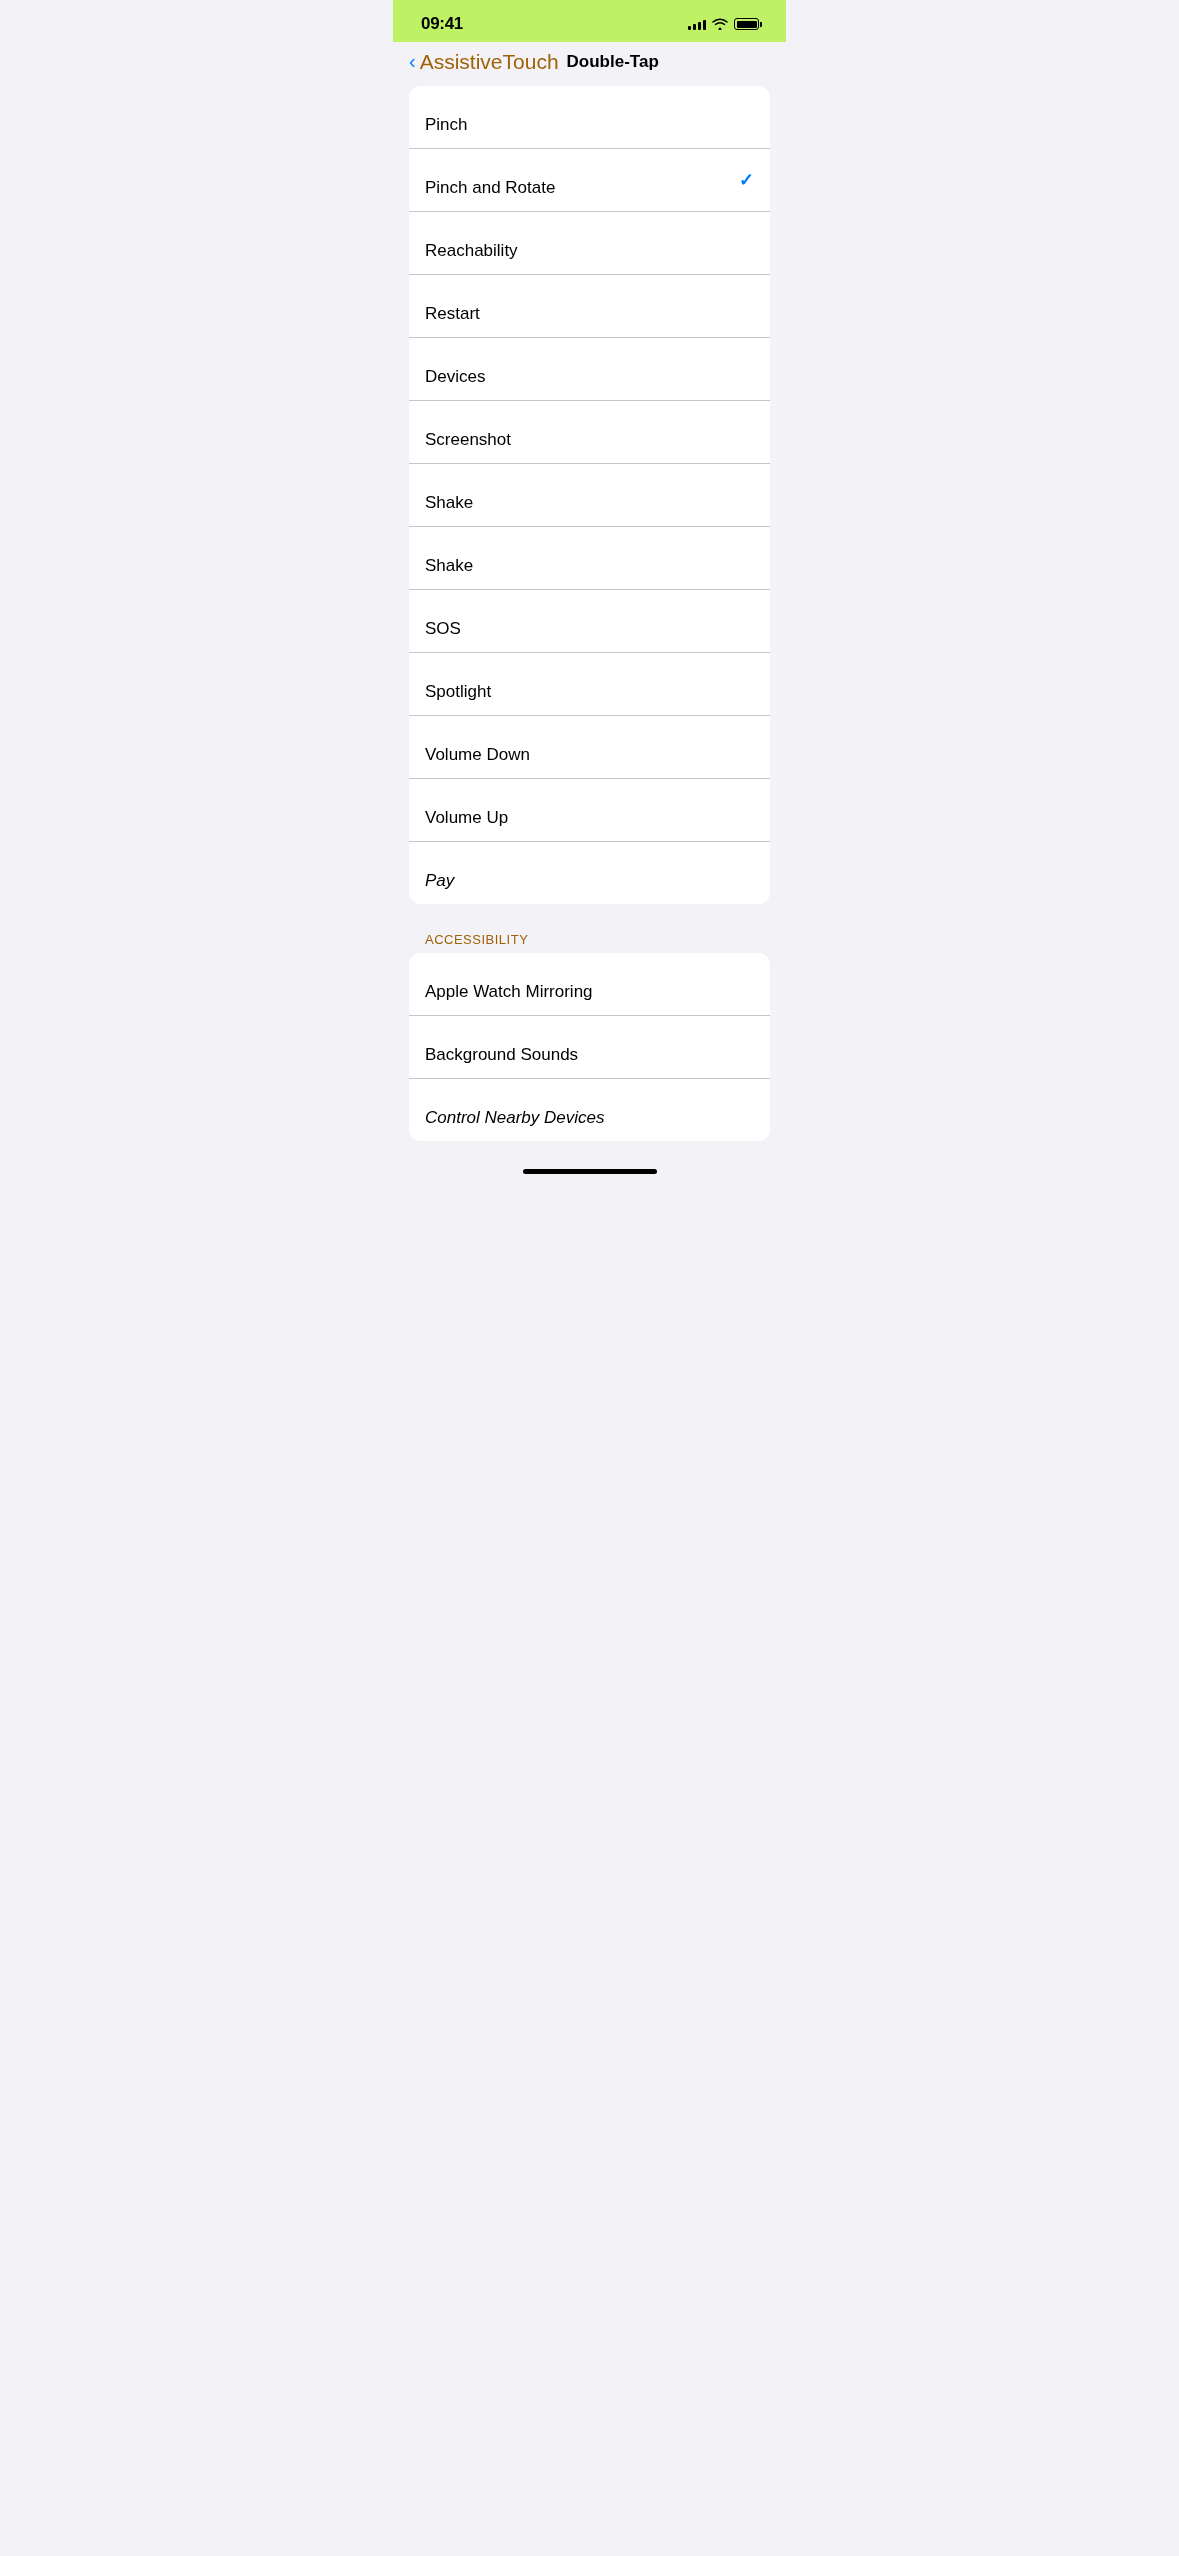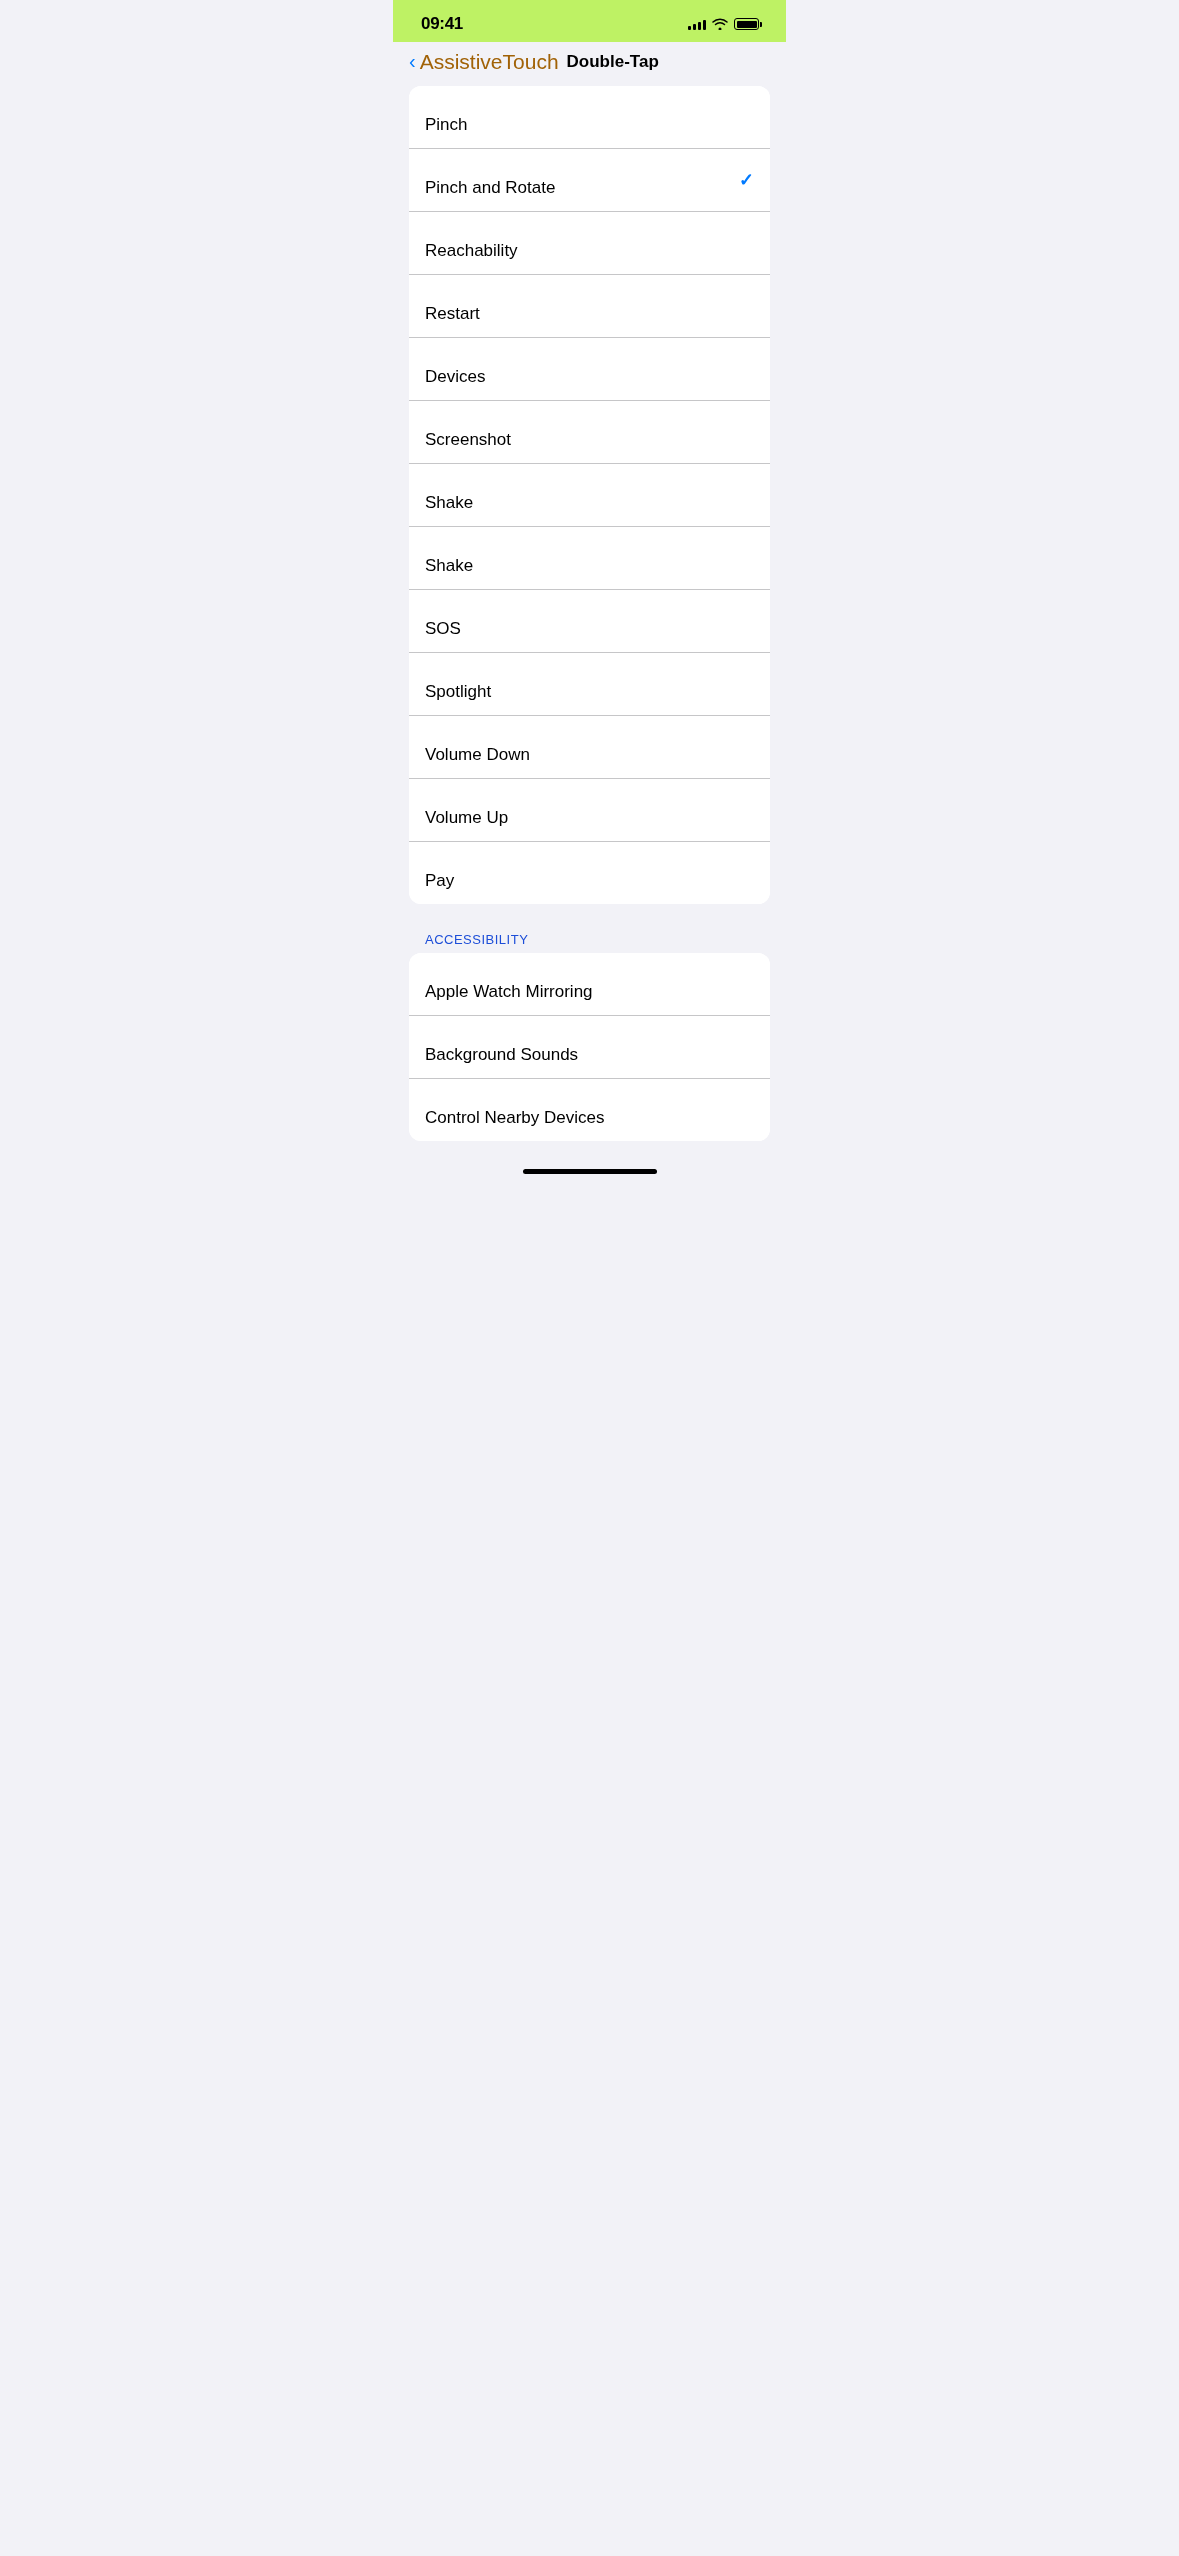--- a/index.html
+++ b/index.html
@@ -133,40 +133,41 @@
       justify-content: space-between;
       padding: 13px 16px;
       background-color: #fff;
       border-bottom: 0.5px solid #c6c6c8;
       min-height: 44px;
       cursor: pointer;
     }
 
     .list-item:last-child {
       border-bottom: none;
+      font-style: italic;
     }
 
     .list-item-text {
       font-size: 17px;
       color: #000;
       font-weight: 400;
       margin-top: 16px;
     }
 
     .checkmark {
       color: #007aff;
       font-size: 18px;
       font-weight: 600;
     }
 
     .section-header {
       padding: 8px 32px 6px 32px;
       font-size: 13px;
       font-weight: 400;
-      color: #1d4ed8;
+      color: #a16207;
       letter-spacing: 0.5px;
       text-transform: uppercase;
     }
 
     .home-indicator {
       display: flex;
       justify-content: center;
       padding: 8px 0 8px 0;
       margin-top: 8px;
     }

